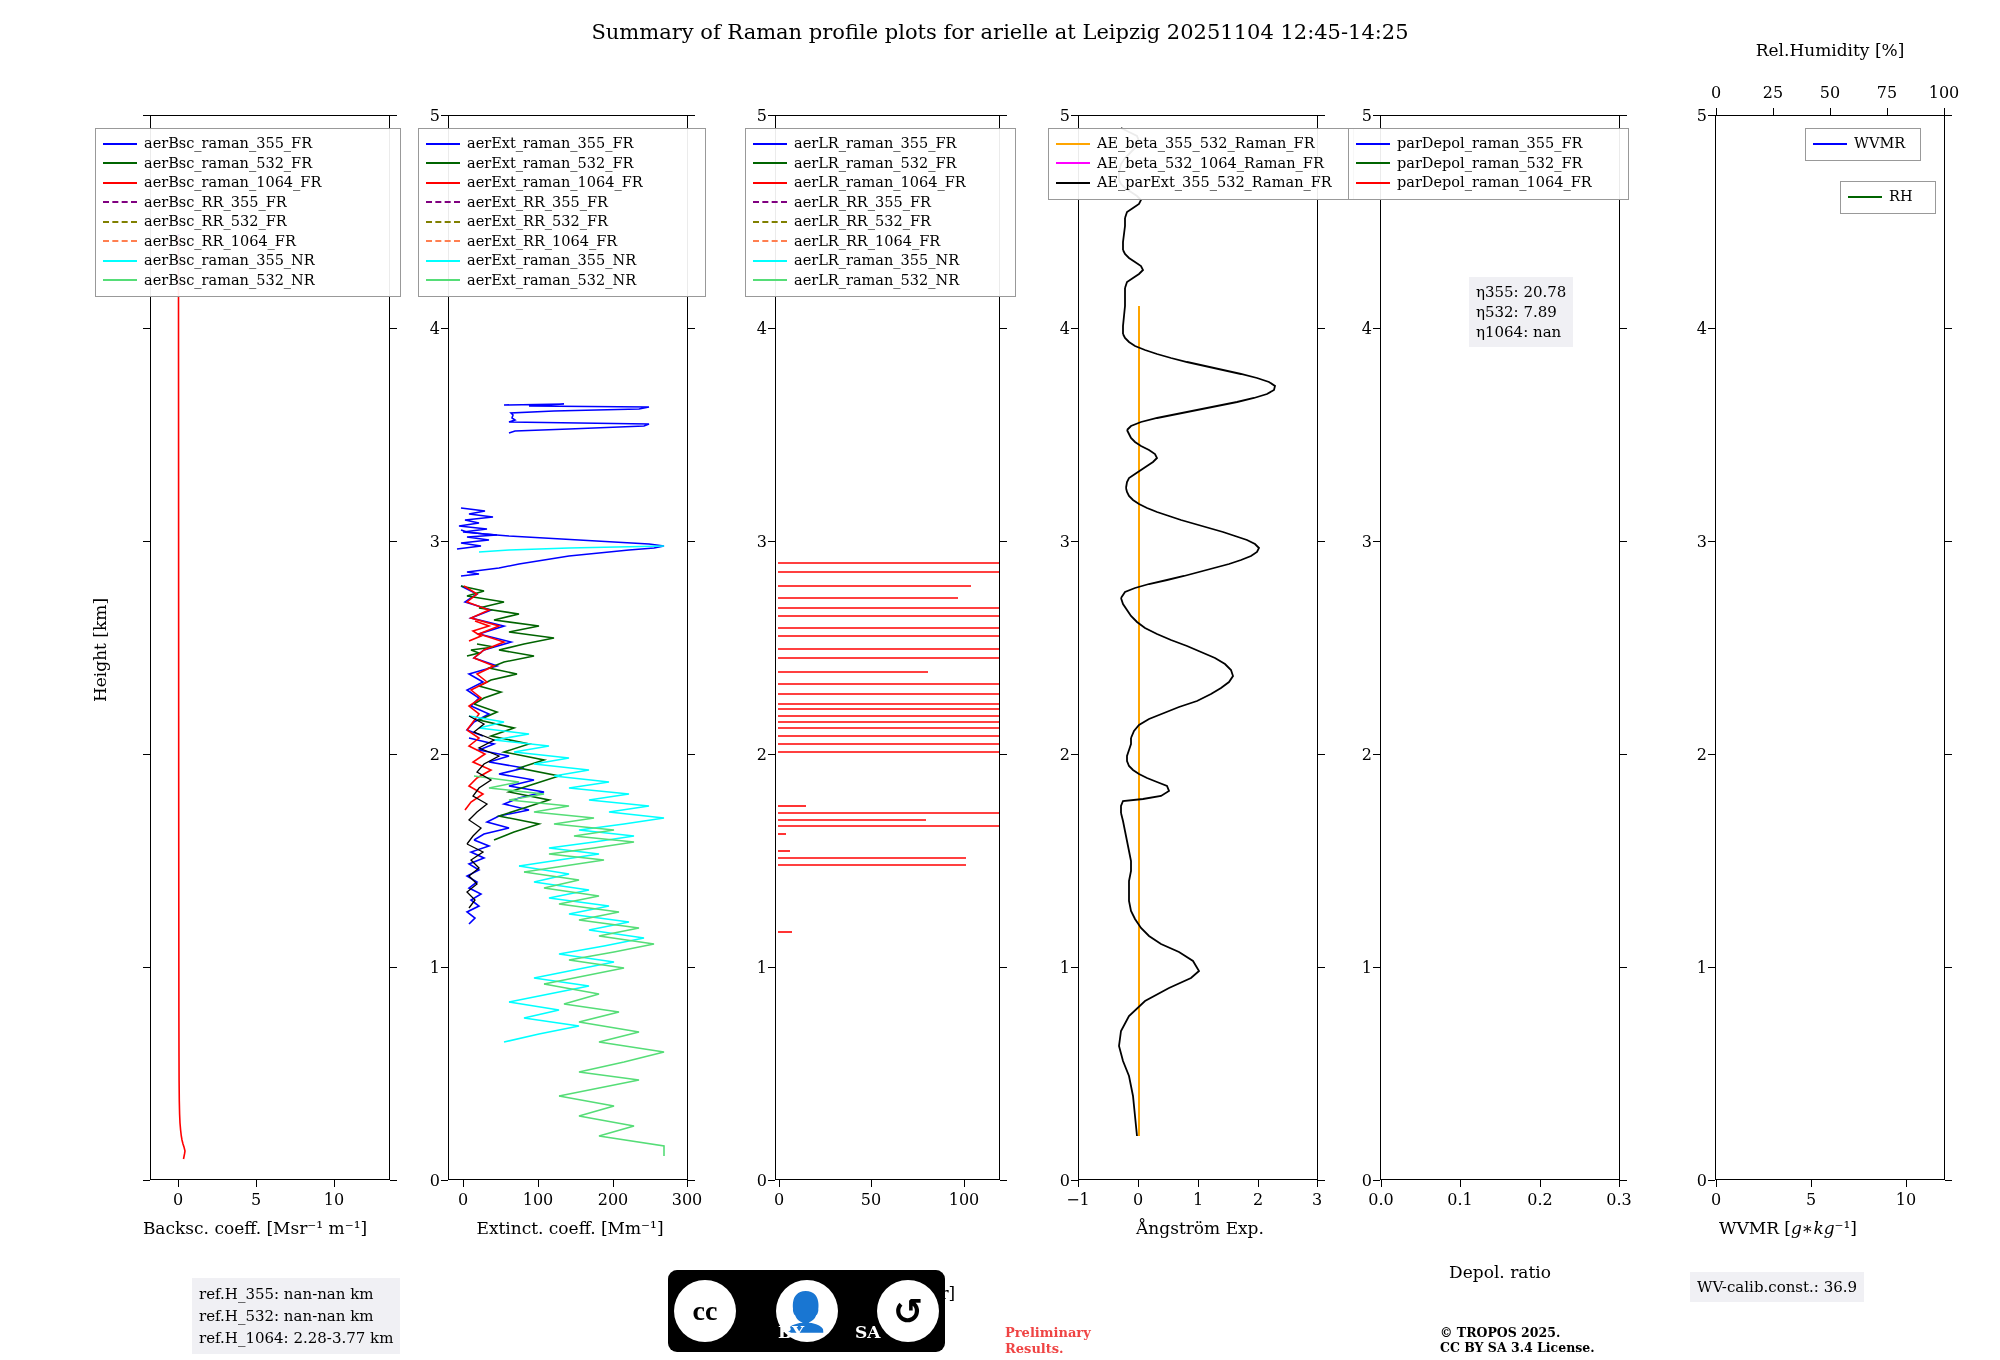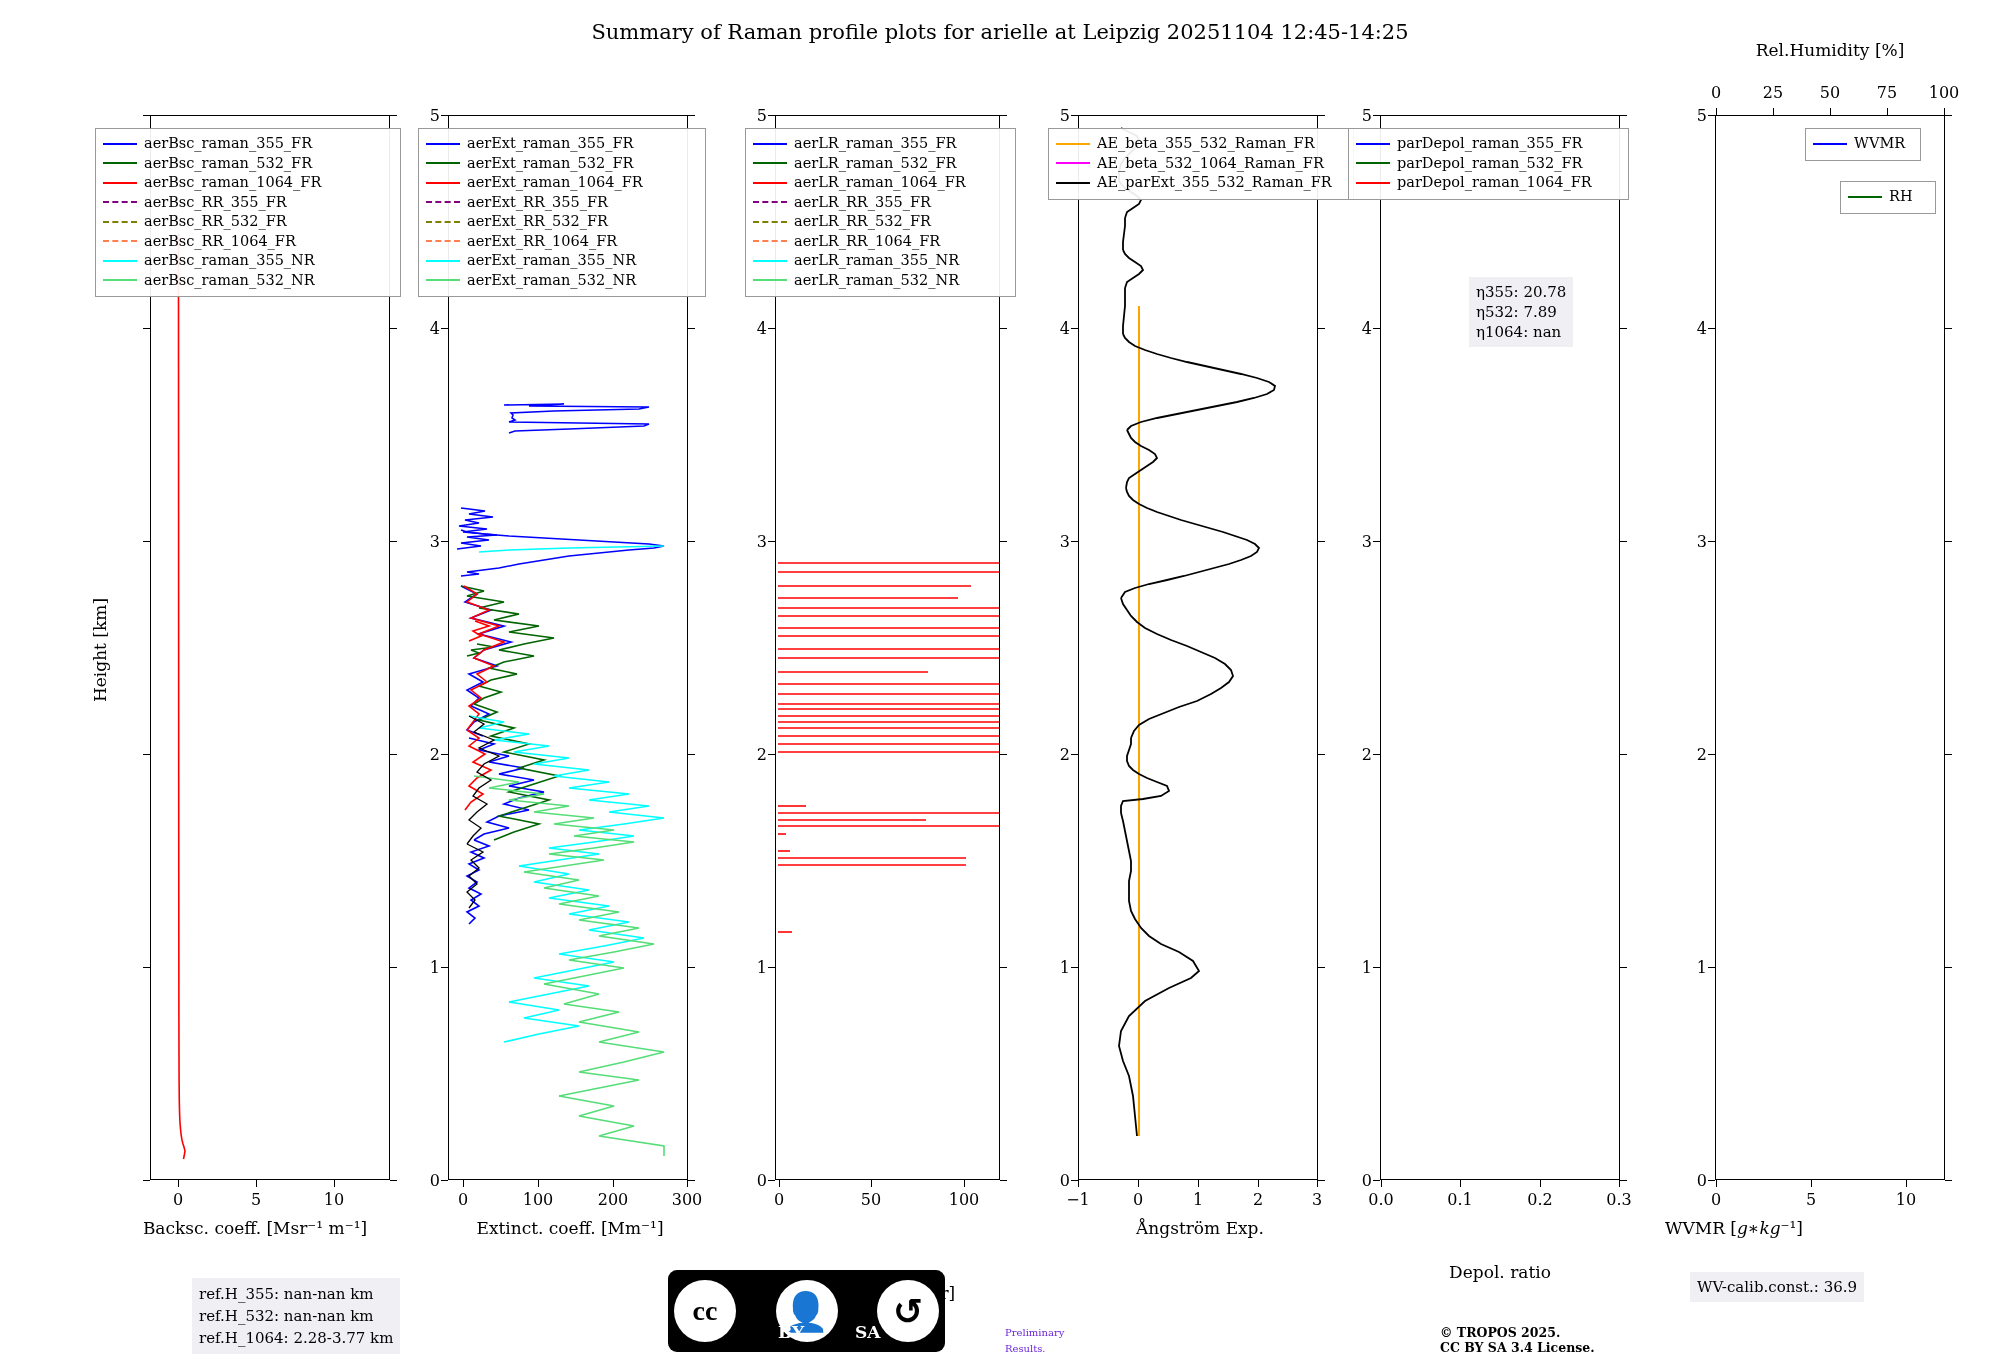--- a/index.html
+++ b/index.html
@@ -56,21 +56,21 @@
   .dashed { border-top-style:dashed; }
   .legend-label { font-size:14.5px; }
   .annot {
     position:absolute;
     background:#f0f0f4;
     font-size:15px;
     padding:5px 7px;
     line-height:20px;
     white-space:nowrap;
   }
-  .prelim { position:absolute; font-size:10px; color:#6d28d9; font-weight:normal; line-height:16px; }
+  .prelim { position:absolute; font-size:13px; color:#ef4444; font-weight:bold; line-height:16px; }
   .tropos { position:absolute; font-size:12.5px; font-weight:bold; line-height:15px; text-align:left; }
   .cc-badge {
     position:absolute;
     background:#000; border-radius:9px;
     display:flex; align-items:center; justify-content:space-between;
     padding:0 6px;
   }
   .cc-circle {
     background:#fff; color:#000; border-radius:50%;
     display:flex; align-items:center; justify-content:center;
@@ -500,21 +500,21 @@
     <div style="position:absolute;left:1945px;top:328px;width:7px;height:1.2px;background:#000;"></div>
     <div style="position:absolute;left:1945px;top:115px;width:7px;height:1.2px;background:#000;"></div>
   </div>
 
   <div style="position:absolute;left:1716px;top:1180px;width:1.2px;height:7px;background:#000;"></div>
   <div style="position:absolute;left:1811px;top:1180px;width:1.2px;height:7px;background:#000;"></div>
   <div style="position:absolute;left:1906px;top:1180px;width:1.2px;height:7px;background:#000;"></div>
   <div class="xtick" style="left:1716px; top:1190px;">0</div>
   <div class="xtick" style="left:1811px; top:1190px;">5</div>
   <div class="xtick" style="left:1906px; top:1190px;">10</div>
-  <div class="axis-label" style="left:1574px; top:1218px; width:320px;">WVMR [𝑔∗𝑘𝑔⁻¹]</div>
+  <div class="axis-label" style="left:1628px; top:1218px; width:320px;">WVMR [𝑔∗𝑘𝑔⁻¹]</div>
 
   <div style="position:absolute;left:1716px;top:108px;width:1.2px;height:7px;background:#000;"></div>
   <div style="position:absolute;left:1773px;top:108px;width:1.2px;height:7px;background:#000;"></div>
   <div style="position:absolute;left:1830px;top:108px;width:1.2px;height:7px;background:#000;"></div>
   <div style="position:absolute;left:1887px;top:108px;width:1.2px;height:7px;background:#000;"></div>
   <div style="position:absolute;left:1944px;top:108px;width:1.2px;height:7px;background:#000;"></div>
   <div class="xtick" style="left:1716px; top:83px;">0</div>
   <div class="xtick" style="left:1773px; top:83px;">25</div>
   <div class="xtick" style="left:1830px; top:83px;">50</div>
   <div class="xtick" style="left:1887px; top:83px;">75</div>

